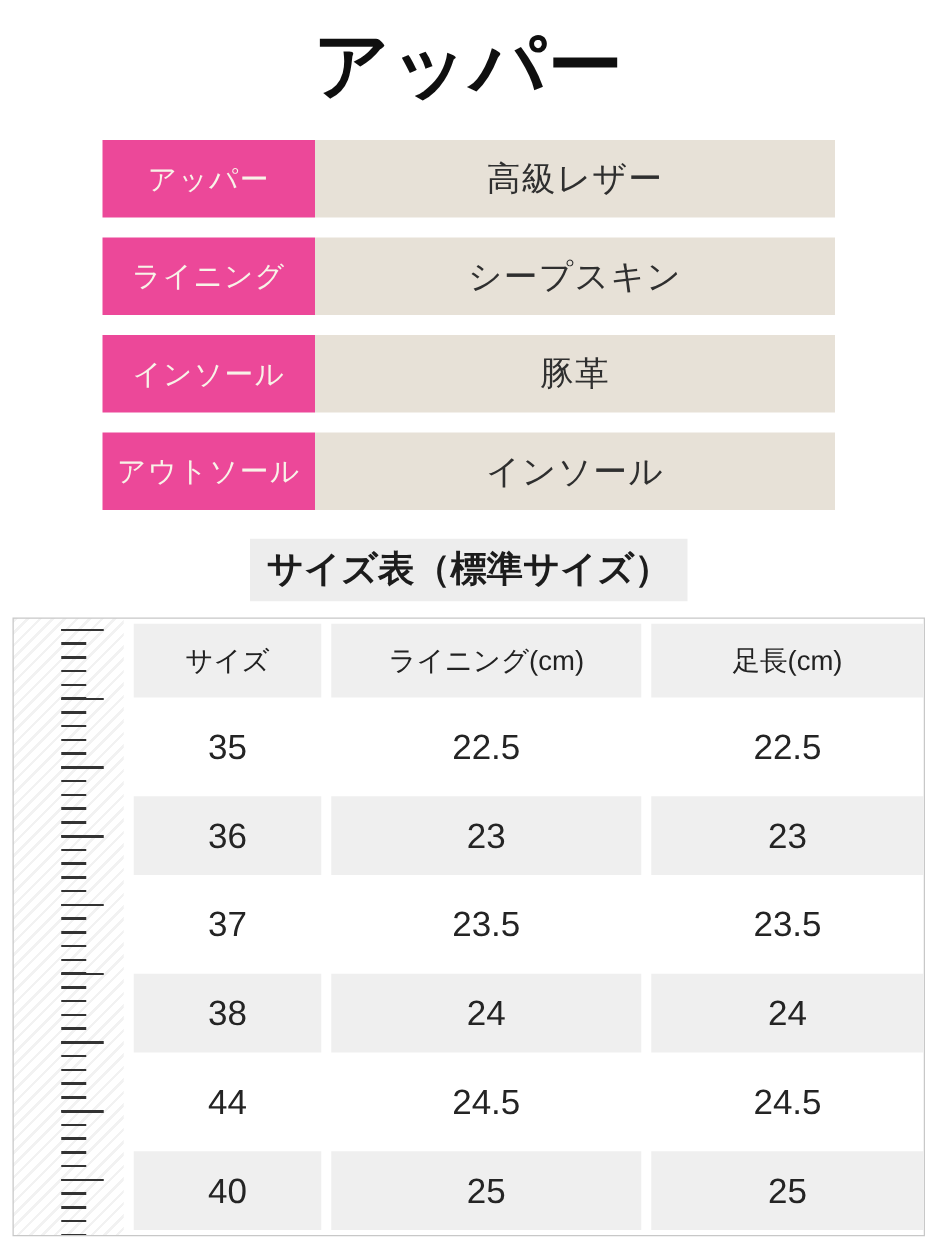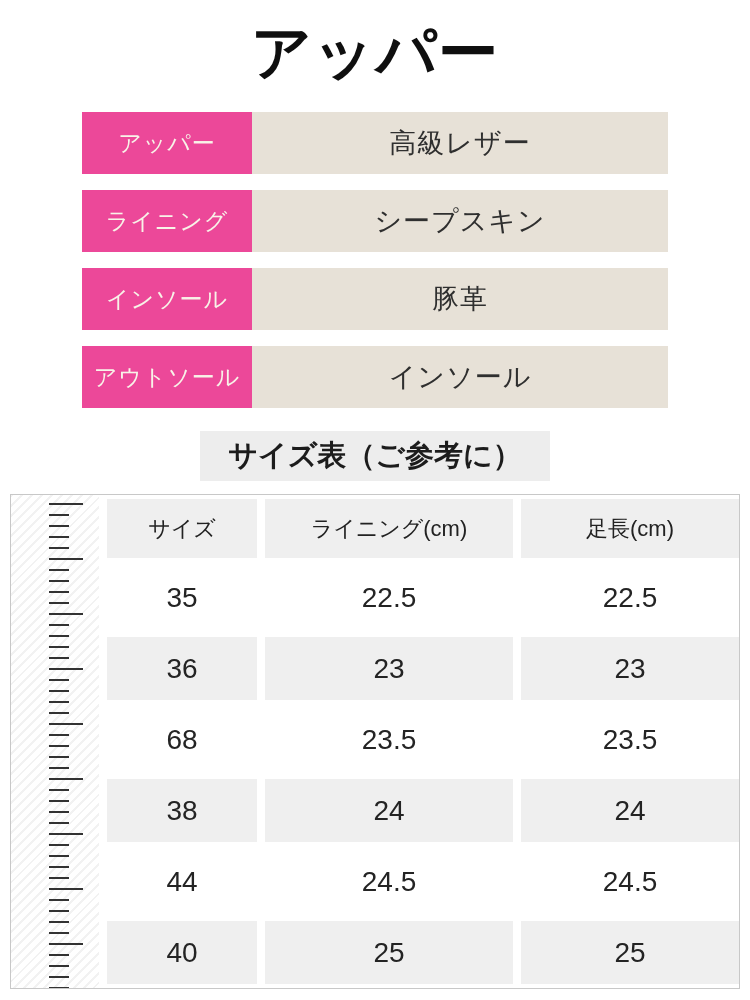--- a/index.html
+++ b/index.html
@@ -76,39 +76,39 @@
     <div class="spec-row">
       <div class="spec-label">インソール</div>
       <div class="spec-value">豚革</div>
     </div>
     <div class="spec-row">
       <div class="spec-label">アウトソール</div>
       <div class="spec-value">インソール</div>
     </div>
   </div>
 
-  <div class="size-title">サイズ表（ご参考に）</div>
+  <div class="size-title">サイズ表（標準サイズ）</div>
 
   <div class="table-wrap">
     <div class="ruler"></div>
     <div class="grid">
 
       <div class="cell head shade c1">サイズ</div>
       <div class="cell head shade c2">ライニング(cm)</div>
       <div class="cell head shade c3">足長(cm)</div>
 
       <div class="cell c1">35</div>
       <div class="cell c2">22.5</div>
       <div class="cell c3">22.5</div>
 
       <div class="cell shade c1">36</div>
       <div class="cell shade c2">23</div>
       <div class="cell shade c3">23</div>
 
-      <div class="cell c1">68</div>
+      <div class="cell c1">37</div>
       <div class="cell c2">23.5</div>
       <div class="cell c3">23.5</div>
 
       <div class="cell shade c1">38</div>
       <div class="cell shade c2">24</div>
       <div class="cell shade c3">24</div>
 
       <div class="cell c1">44</div>
       <div class="cell c2">24.5</div>
       <div class="cell c3">24.5</div>

